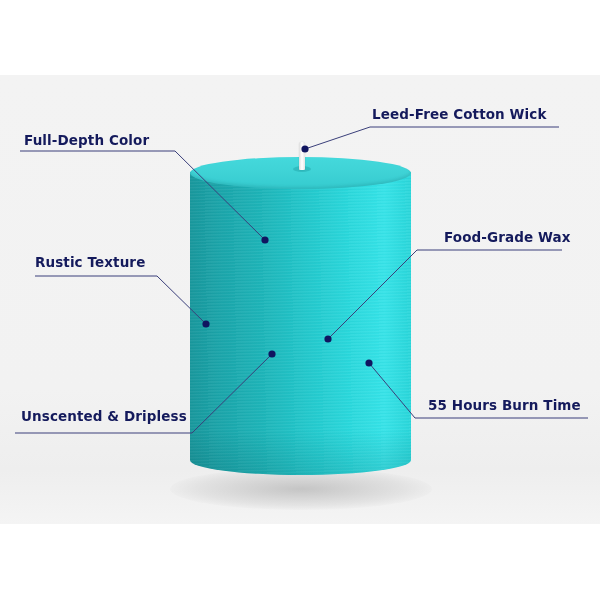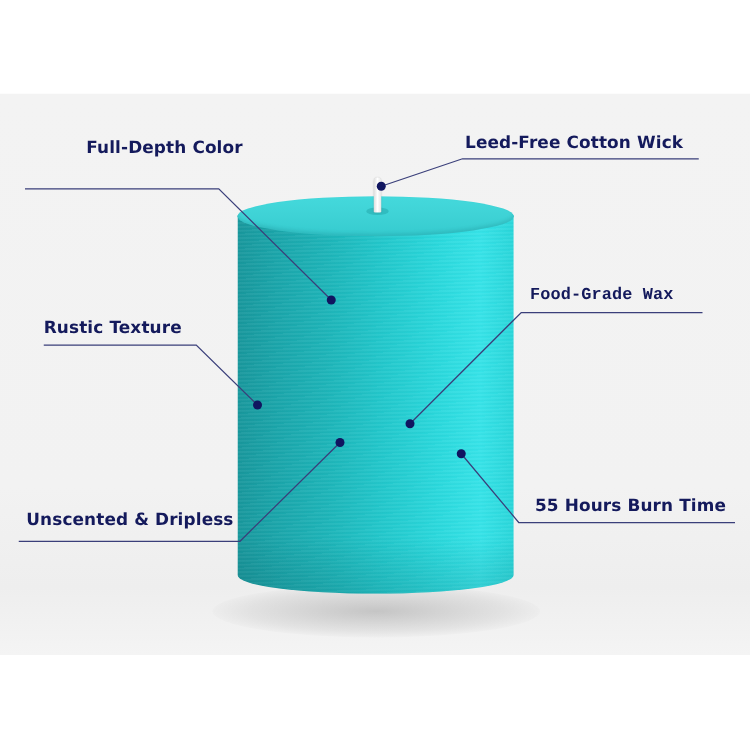--- a/index.html
+++ b/index.html
@@ -144,18 +144,18 @@
       <circle cx="305" cy="149" r="3.6"></circle>
       <circle cx="265" cy="240" r="3.6"></circle>
       <circle cx="328" cy="339" r="3.6"></circle>
       <circle cx="206" cy="324" r="3.6"></circle>
       <circle cx="272" cy="354" r="3.6"></circle>
       <circle cx="369" cy="363" r="3.6"></circle>
     </g>
   </svg>
 
   <div class="label" style="left:372px; top:106px;">Leed-Free Cotton Wick</div>
-  <div class="label" style="left:24px; top:110px;margin-left:45px;">Full-Depth Color</div>
-  <div class="label" style="left:424px; top:229px;font-family:Liberation Mono, monospace;">Food-Grade Wax</div>
+  <div class="label" style="left:24px; top:132px;">Full-Depth Color</div>
+  <div class="label" style="left:444px; top:229px;">Food-Grade Wax</div>
   <div class="label" style="left:21px; top:408px;">Unscented &amp; Dripless</div>
   <div class="label" style="left:35px; top:254px;">Rustic Texture</div>
   <div class="label" style="left:428px; top:397px;text-align:center;">55 Hours Burn Time</div>
 </div>
 
 </body></html>

